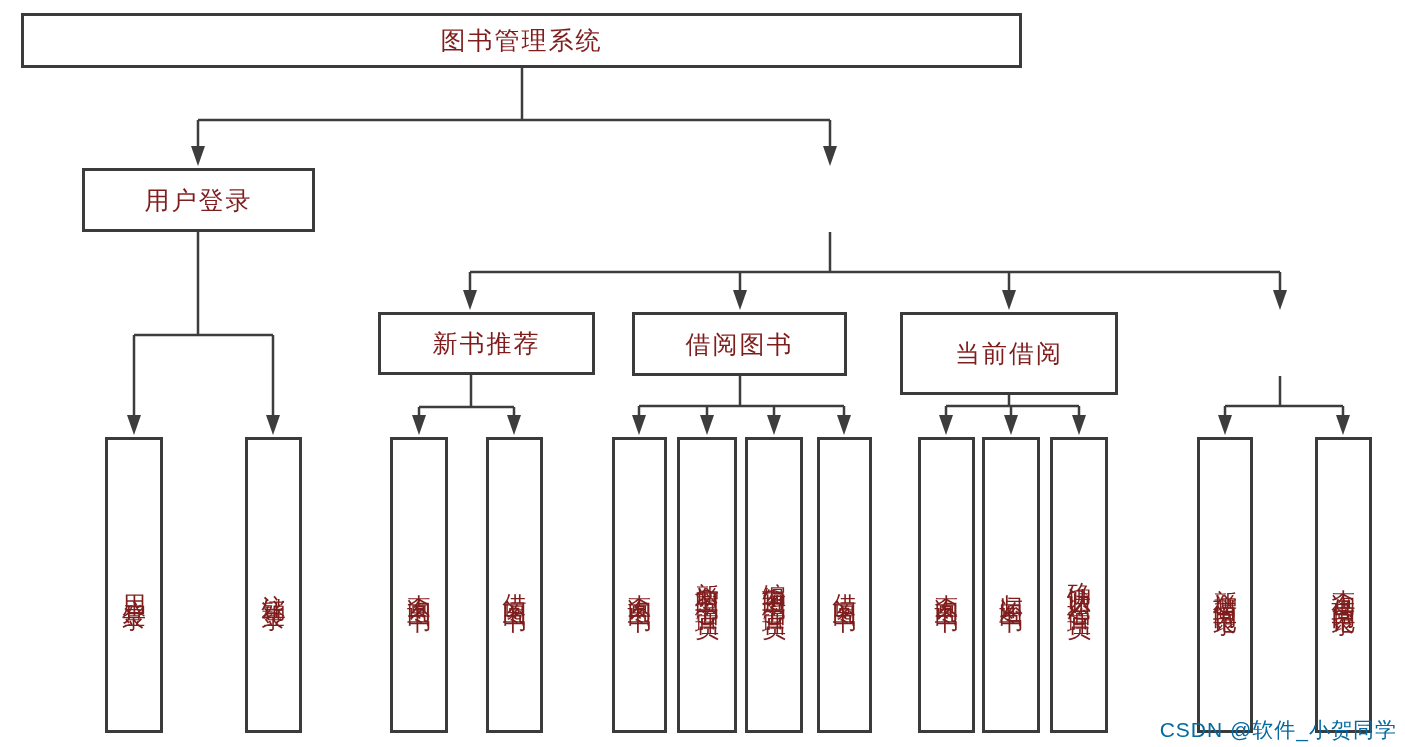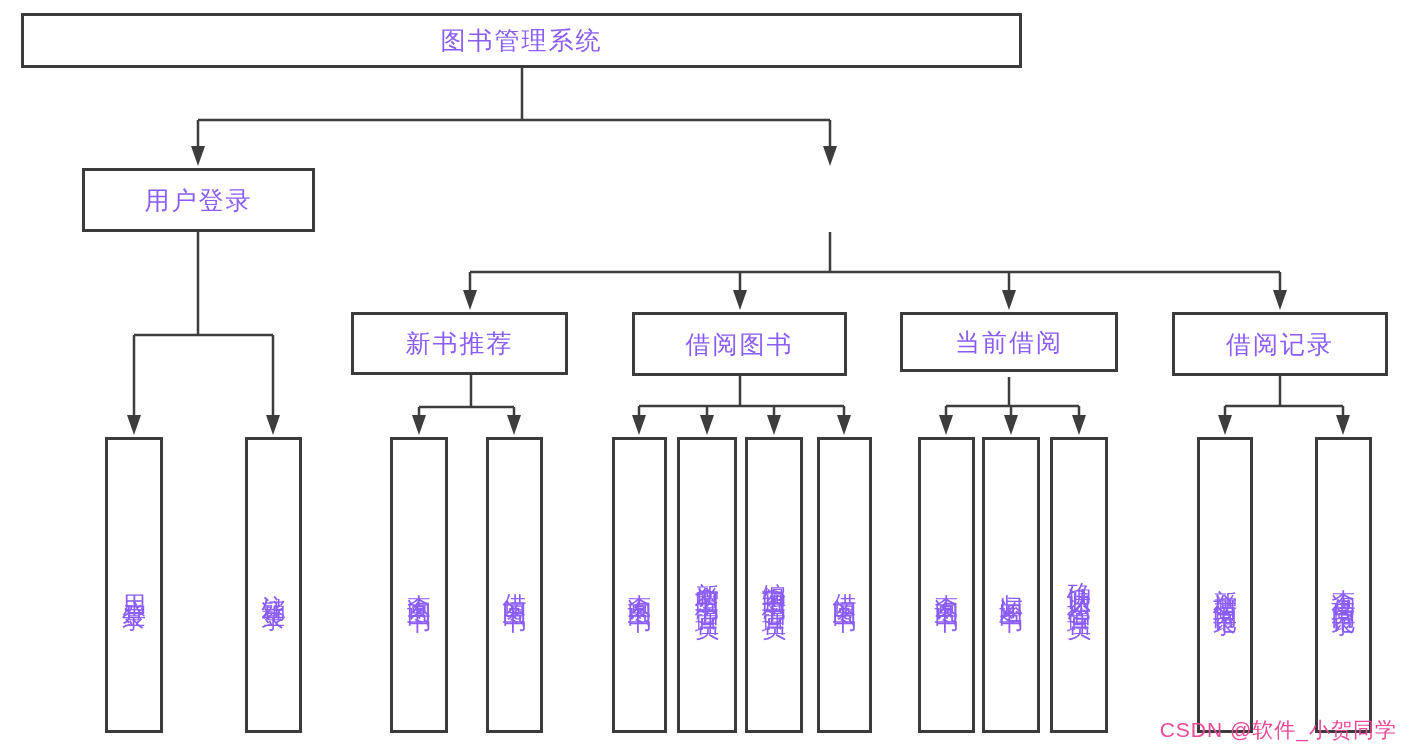--- a/index.html
+++ b/index.html
@@ -18,41 +18,41 @@
     pointer-events: none;
   }
   .node {
     position: absolute;
     box-sizing: border-box;
     border: 3px solid #3b3b3b;
     background: #ffffff;
     display: flex;
     align-items: center;
     justify-content: center;
-    color: #8b5cf6;
+    color: #7f1d1d;
   }
   .hbox span {
     font-size: 25px;
     letter-spacing: 2px;
     white-space: nowrap;
   }
   .vbox span {
     writing-mode: vertical-lr;
     text-orientation: mixed;
     font-size: 24px;
     letter-spacing: 5px;
     line-height: 1;
     white-space: nowrap;
   }
   #watermark {
     position: absolute;
     right: 8px;
     bottom: 3px;
     font-size: 21px;
-    color: #ec4899;
+    color: #0369a1;
     letter-spacing: 1px;
     z-index: 5;
     white-space: nowrap;
   }
 </style>
 </head>
 <body>
 
 <div id="canvas">
 
@@ -97,31 +97,28 @@
   </svg>
 
   <div class="node hbox" style="left:21px;top:13px;width:1001px;height:55px">
     <span>图书管理系统</span>
   </div>
 
   <div class="node hbox" style="left:82px;top:168px;width:233px;height:64px">
     <span>用户登录</span>
   </div>
 
-  <div class="node hbox" style="left:351px;top:312px;width:217px;height:63px">
+  <div class="node hbox" style="left:378px;top:312px;width:217px;height:63px">
     <span>新书推荐</span>
   </div>
   <div class="node hbox" style="left:632px;top:312px;width:215px;height:64px">
     <span>借阅图书</span>
   </div>
-  <div class="node hbox" style="left:900px;top:312px;width:218px;height:60px">
+  <div class="node hbox" style="left:900px;top:312px;width:218px;height:83px">
     <span>当前借阅</span>
-  </div>
-  <div class="node hbox" style="left:1172px;top:312px;width:216px;height:64px">
-    <span>借阅记录</span>
   </div>
 
   <div class="node vbox" style="left:105px;top:437px;width:58px;height:296px">
     <span>用户登录</span>
   </div>
   <div class="node vbox" style="left:245px;top:437px;width:57px;height:296px">
     <span>注销登录</span>
   </div>
 
   <div class="node vbox" style="left:390px;top:437px;width:58px;height:296px">

